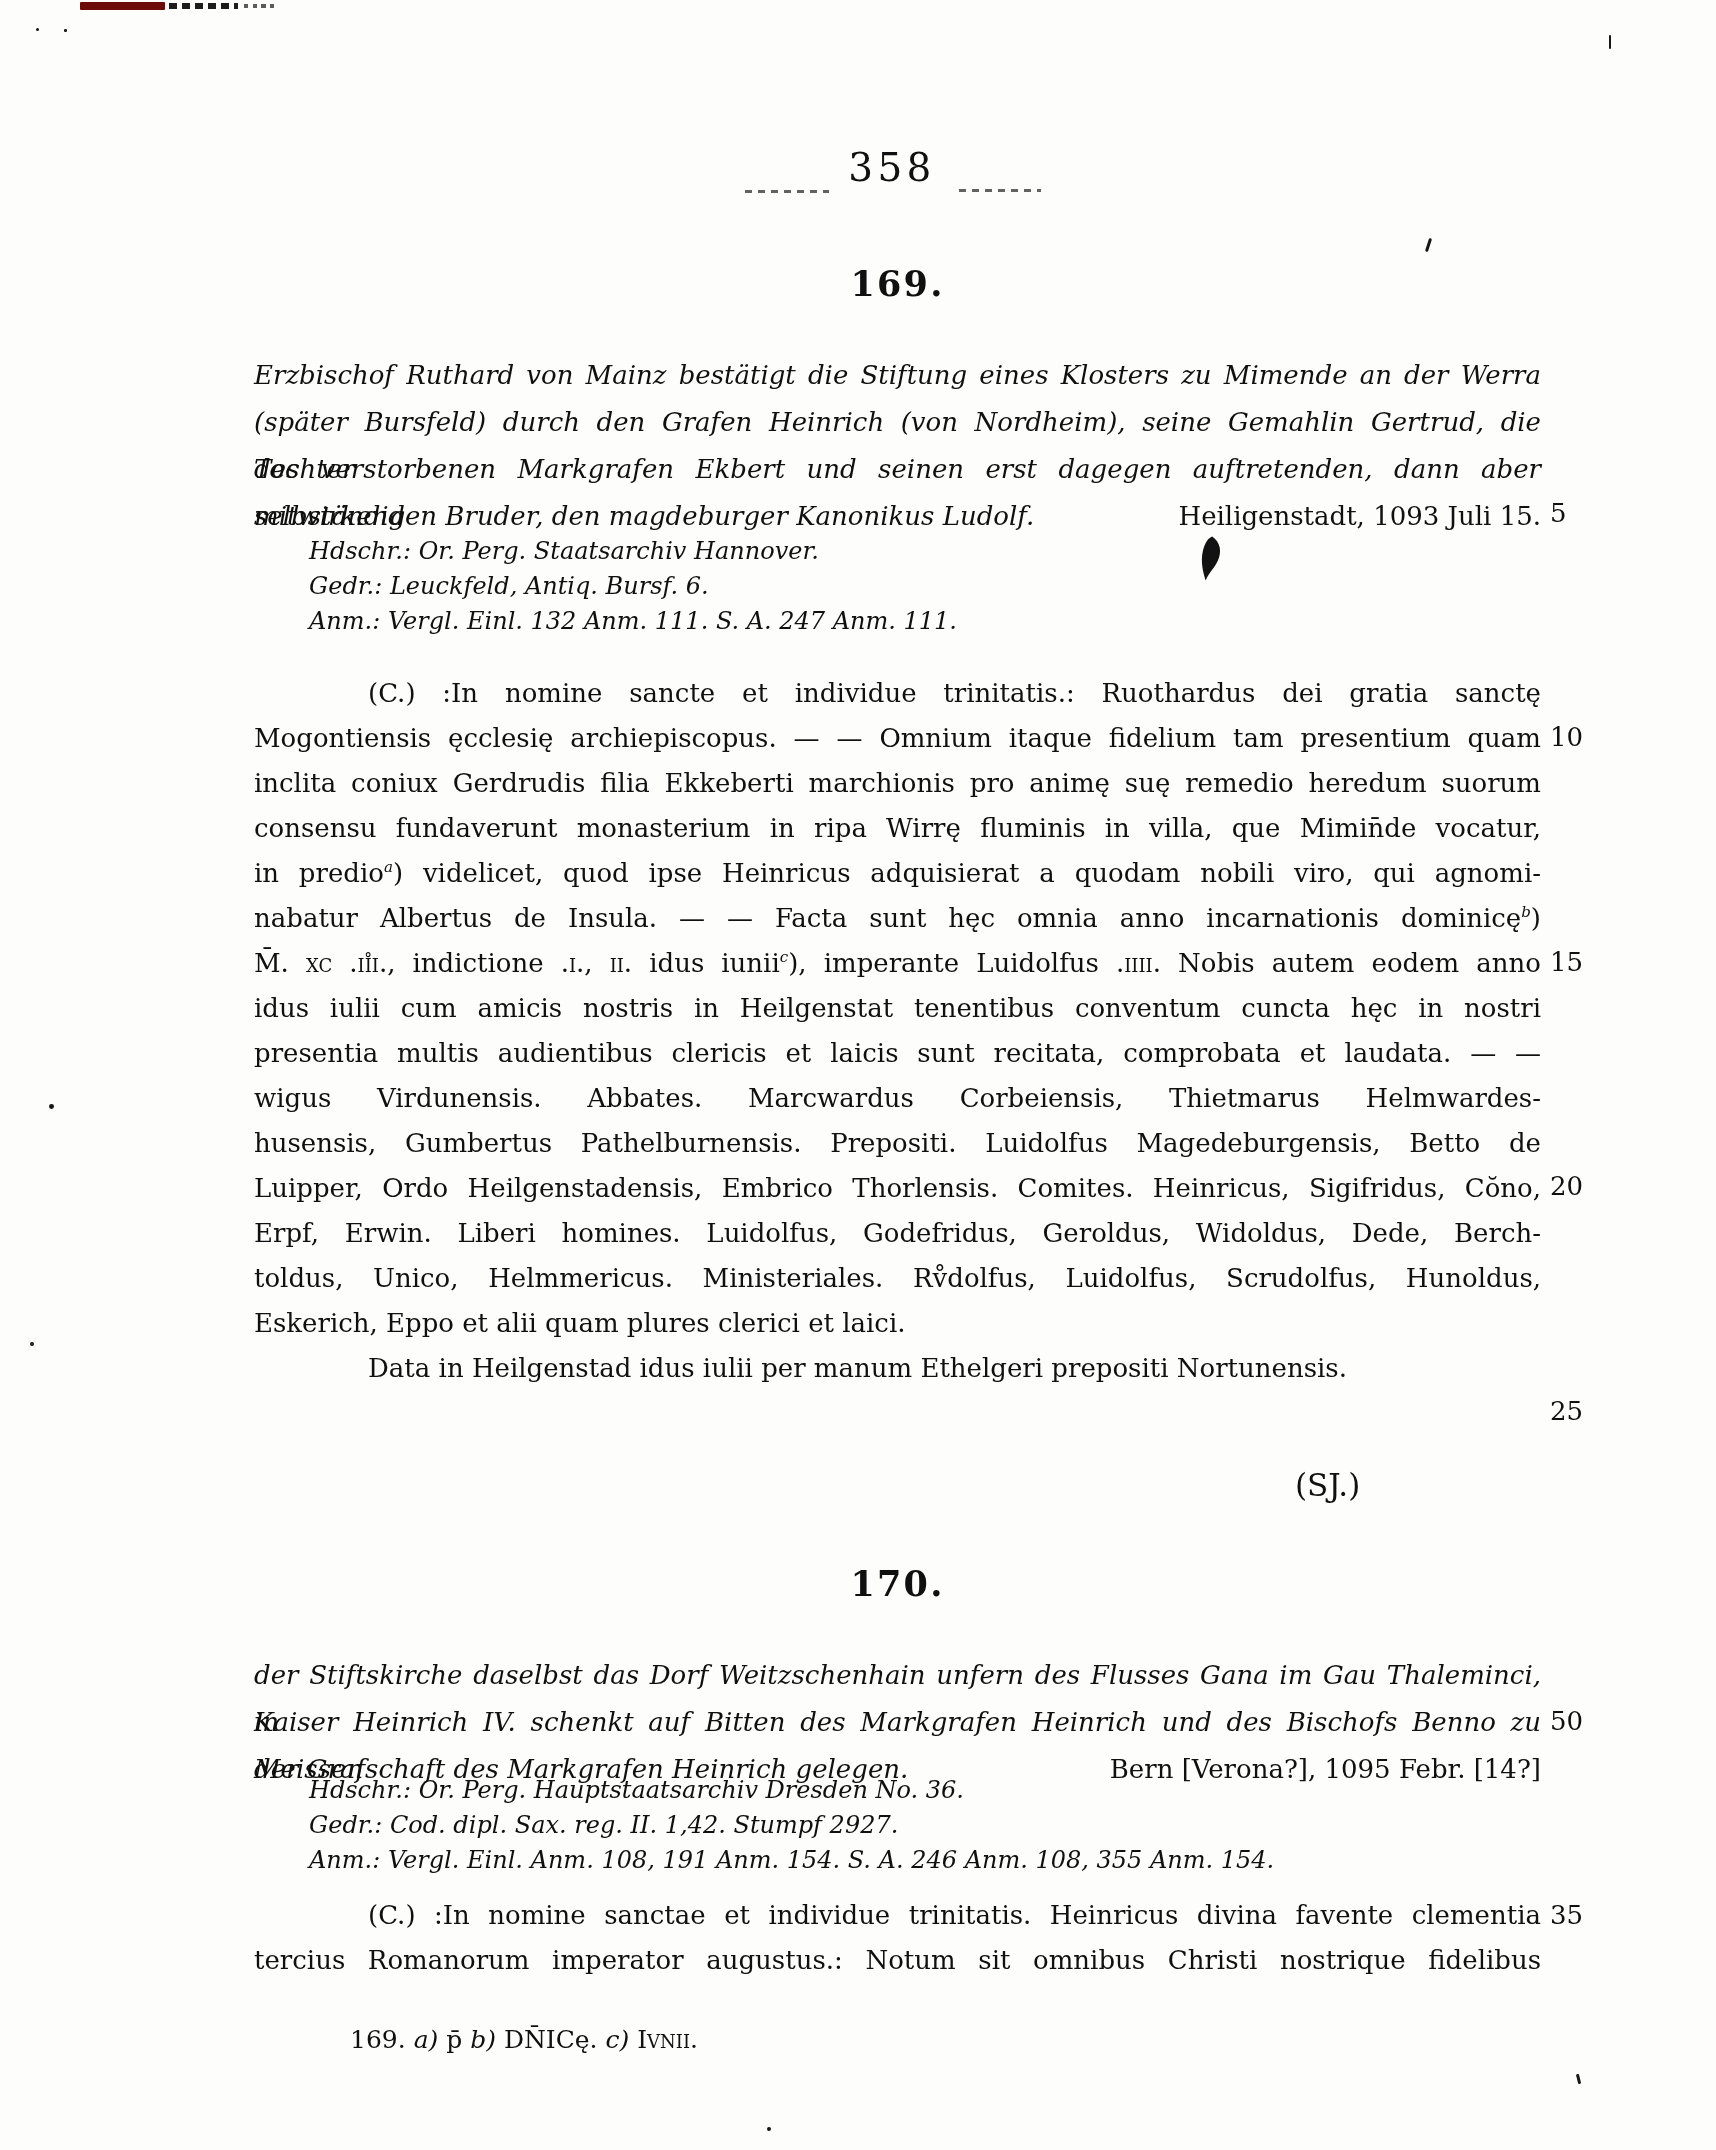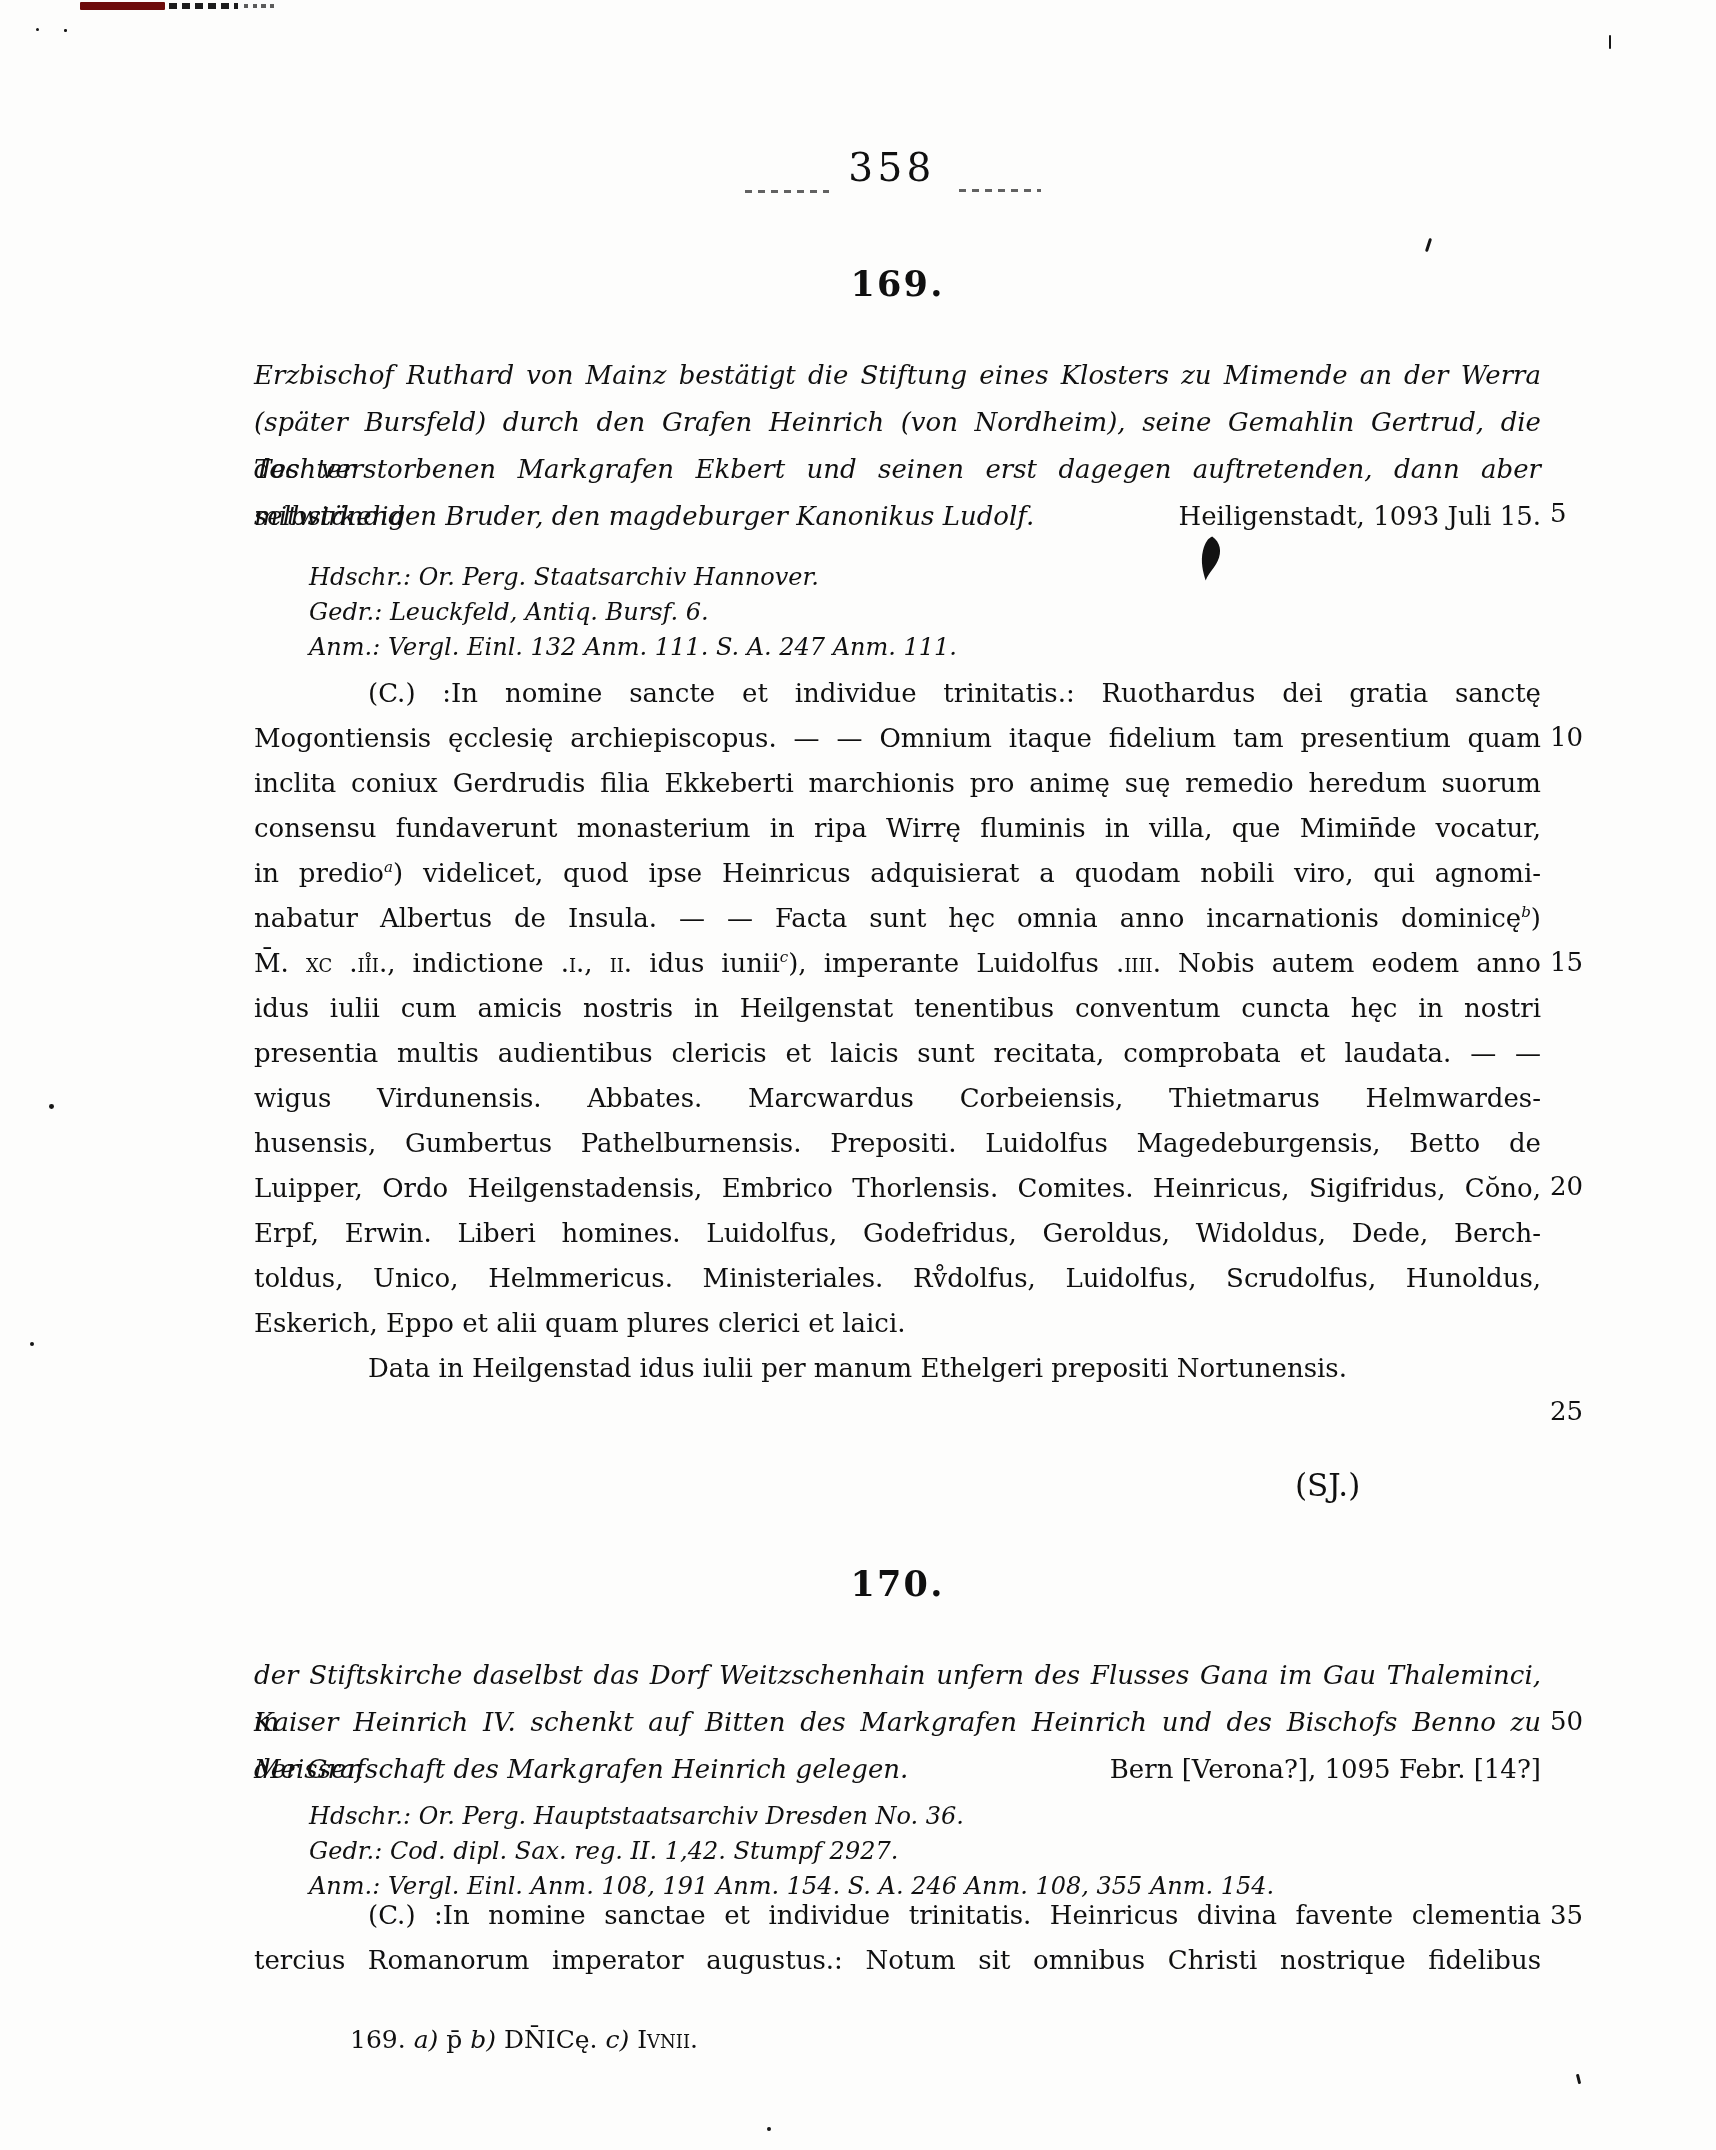--- a/index.html
+++ b/index.html
@@ -32,21 +32,21 @@
   
   .col{left:254px;width:1287px;}
   .ln{display:block;white-space:normal;}
   .just{text-align:justify;text-align-last:justify;}
   .ind{text-indent:114px;}
   .flexln{display:flex;justify-content:space-between;align-items:center;text-indent:0;gap:40px;}
   #sum169{top:352px;font-style:italic;font-size:26px;}
   #sum169 .ln{height:47px;line-height:47px;}
   #sum170{top:1652px;font-style:italic;font-size:26px;}
   #sum170 .ln{height:47px;line-height:47px;}
-  .refs{left:309px;width:1206px;font-style:italic;font-size:24px;margin-top:26px;}
+  .refs{left:309px;width:1206px;font-style:italic;font-size:24px;}
   .refs .ln{height:35px;line-height:35px;}
   #refs169{top:534px;}
   #refs170{top:1773px;}
   .bodytxt{font-size:26px;}
   .bodytxt .ln{height:45px;line-height:45px;}
   #body169{top:671px;}
   #body170{top:1893px;}
   
   .sg-p{}
   .sg-b{font-style:normal;font-weight:normal;}

